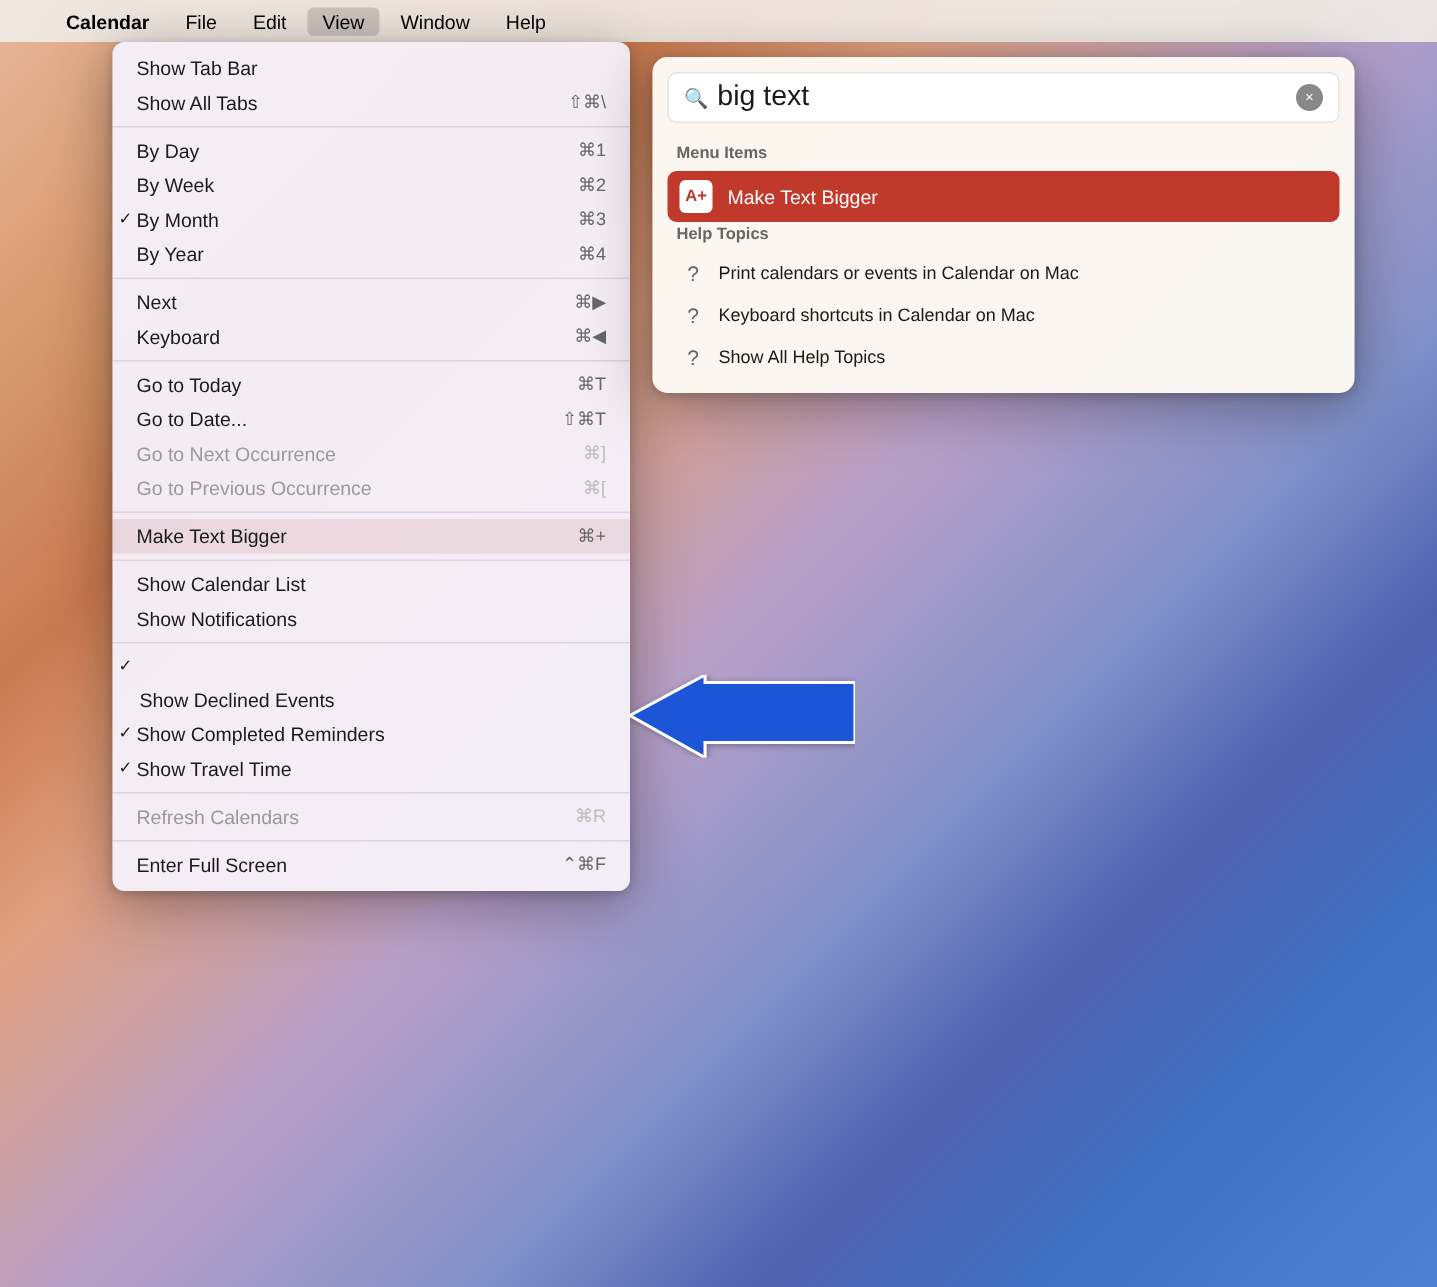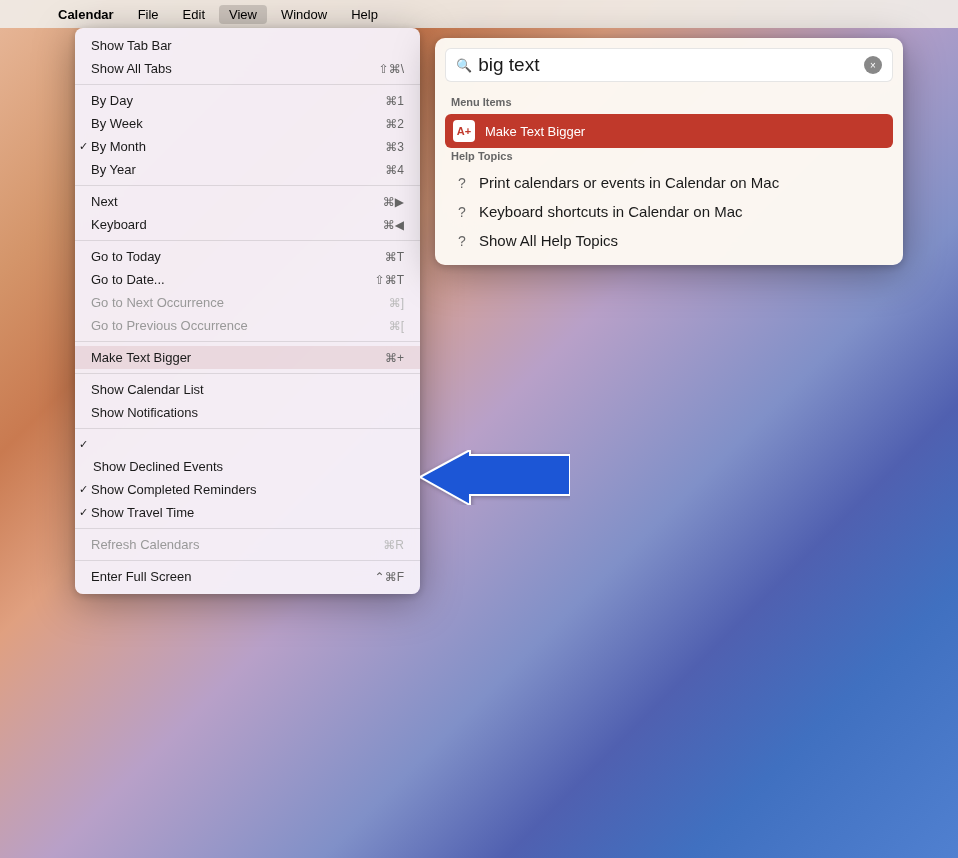--- a/index.html
+++ b/index.html
@@ -23,21 +23,21 @@
     .menubar {
       position: absolute;
       top: 0;
       left: 0;
       right: 0;
       height: 28px;
       background: rgba(240, 235, 230, 0.92);
       backdrop-filter: blur(20px);
       display: flex;
       align-items: center;
-      padding: 0 24px;
+      padding: 0 10px;
       gap: 4px;
       z-index: 100;
     }
 
     .menubar-item {
       padding: 2px 10px;
       font-size: 13px;
       font-weight: 400;
       border-radius: 4px;
       cursor: pointer;
@@ -62,21 +62,21 @@
       background: rgba(245, 240, 248, 0.97);
       backdrop-filter: blur(20px);
       border-radius: 8px;
       box-shadow: 0 8px 40px rgba(0,0,0,0.35), 0 2px 8px rgba(0,0,0,0.2);
       padding: 6px 0;
       z-index: 200;
     }
 
     .menu-item {
       display: flex;
-      align-items: center;
+      align-items: flex-start;
       padding: 4px 16px;
       font-size: 13px;
       color: #1a1a1a;
       cursor: pointer;
       min-height: 22px;
       position: relative;
     }
 
     .menu-item.highlighted {
       background: rgba(180, 100, 100, 0.15);
@@ -217,21 +217,21 @@
     }
 
     .help-topic-icon {
       font-size: 14px;
       color: #666;
       width: 18px;
       text-align: center;
     }
 
     .help-topic-text {
-      font-size: 15px;
+      font-size: 12px;
       color: #1a1a1a;
     }
 
     
     .arrow-pointer {
       position: absolute;
       top: 450px;
       left: 420px;
       z-index: 400;
     }

